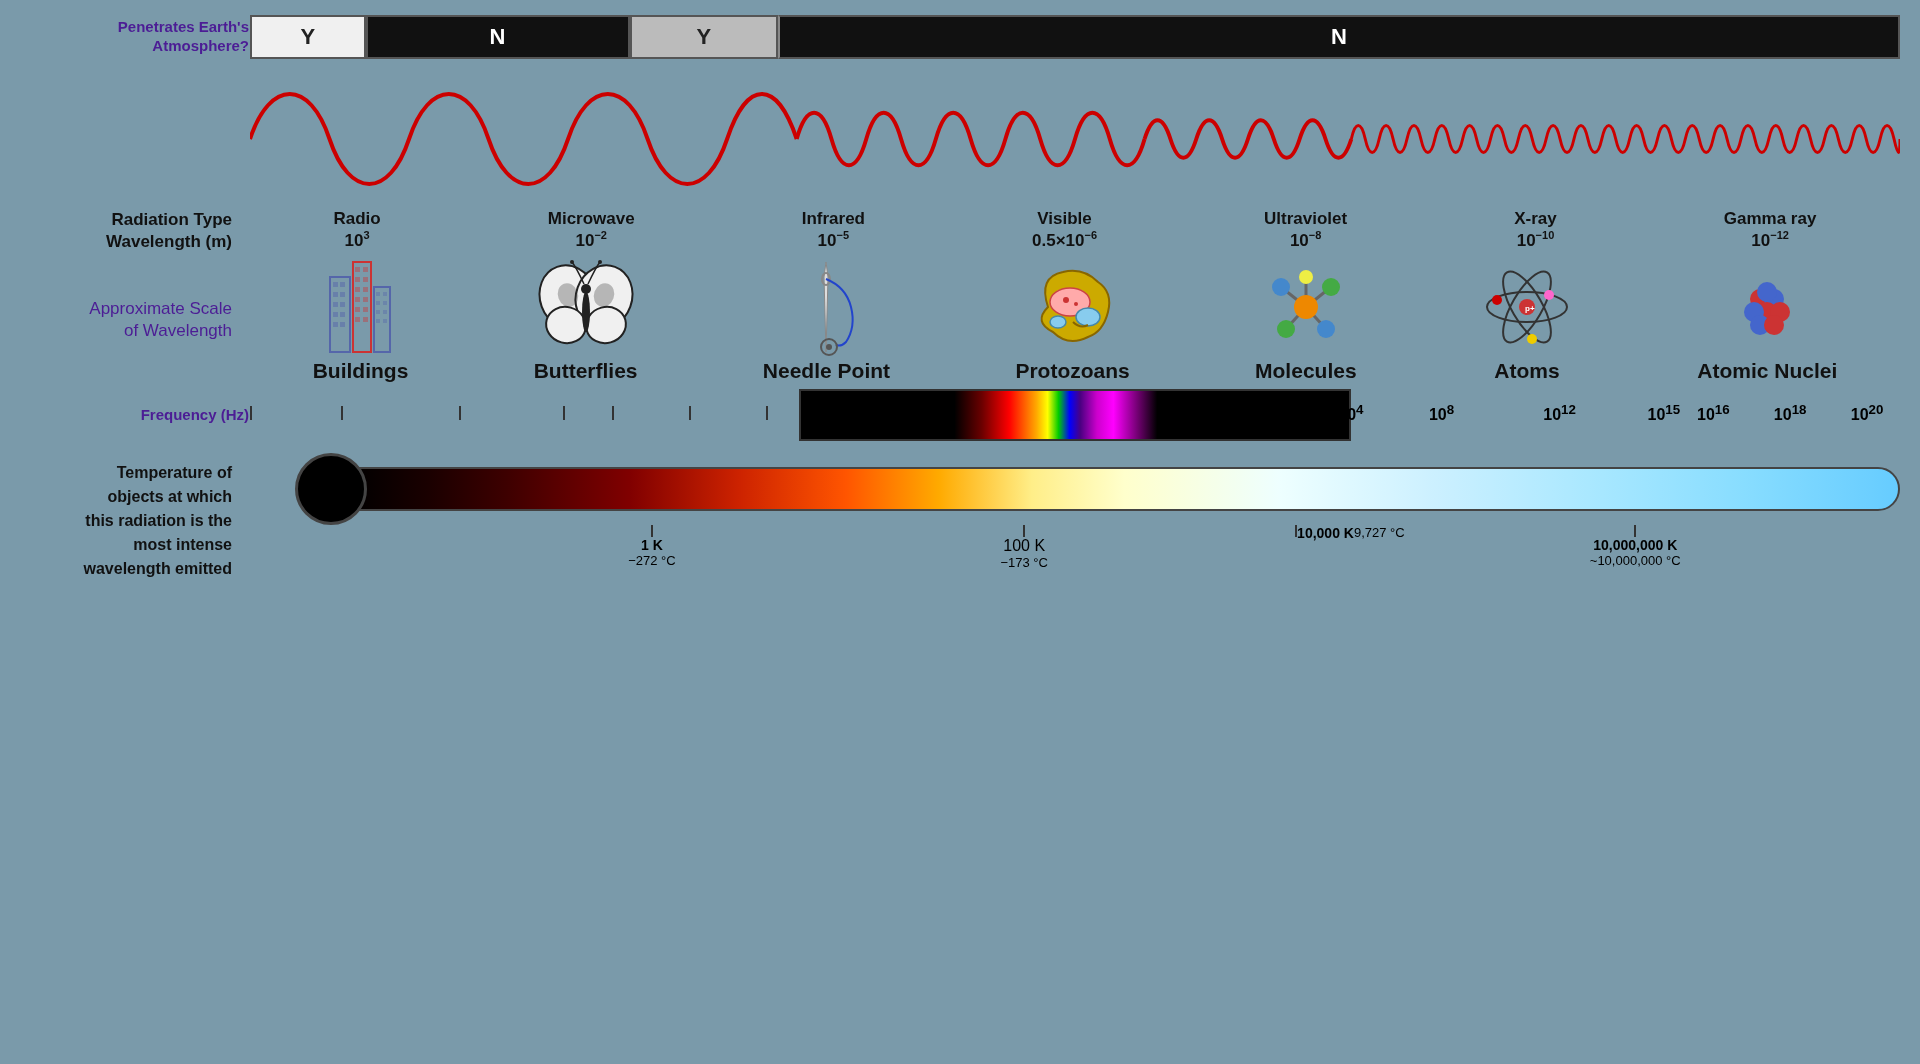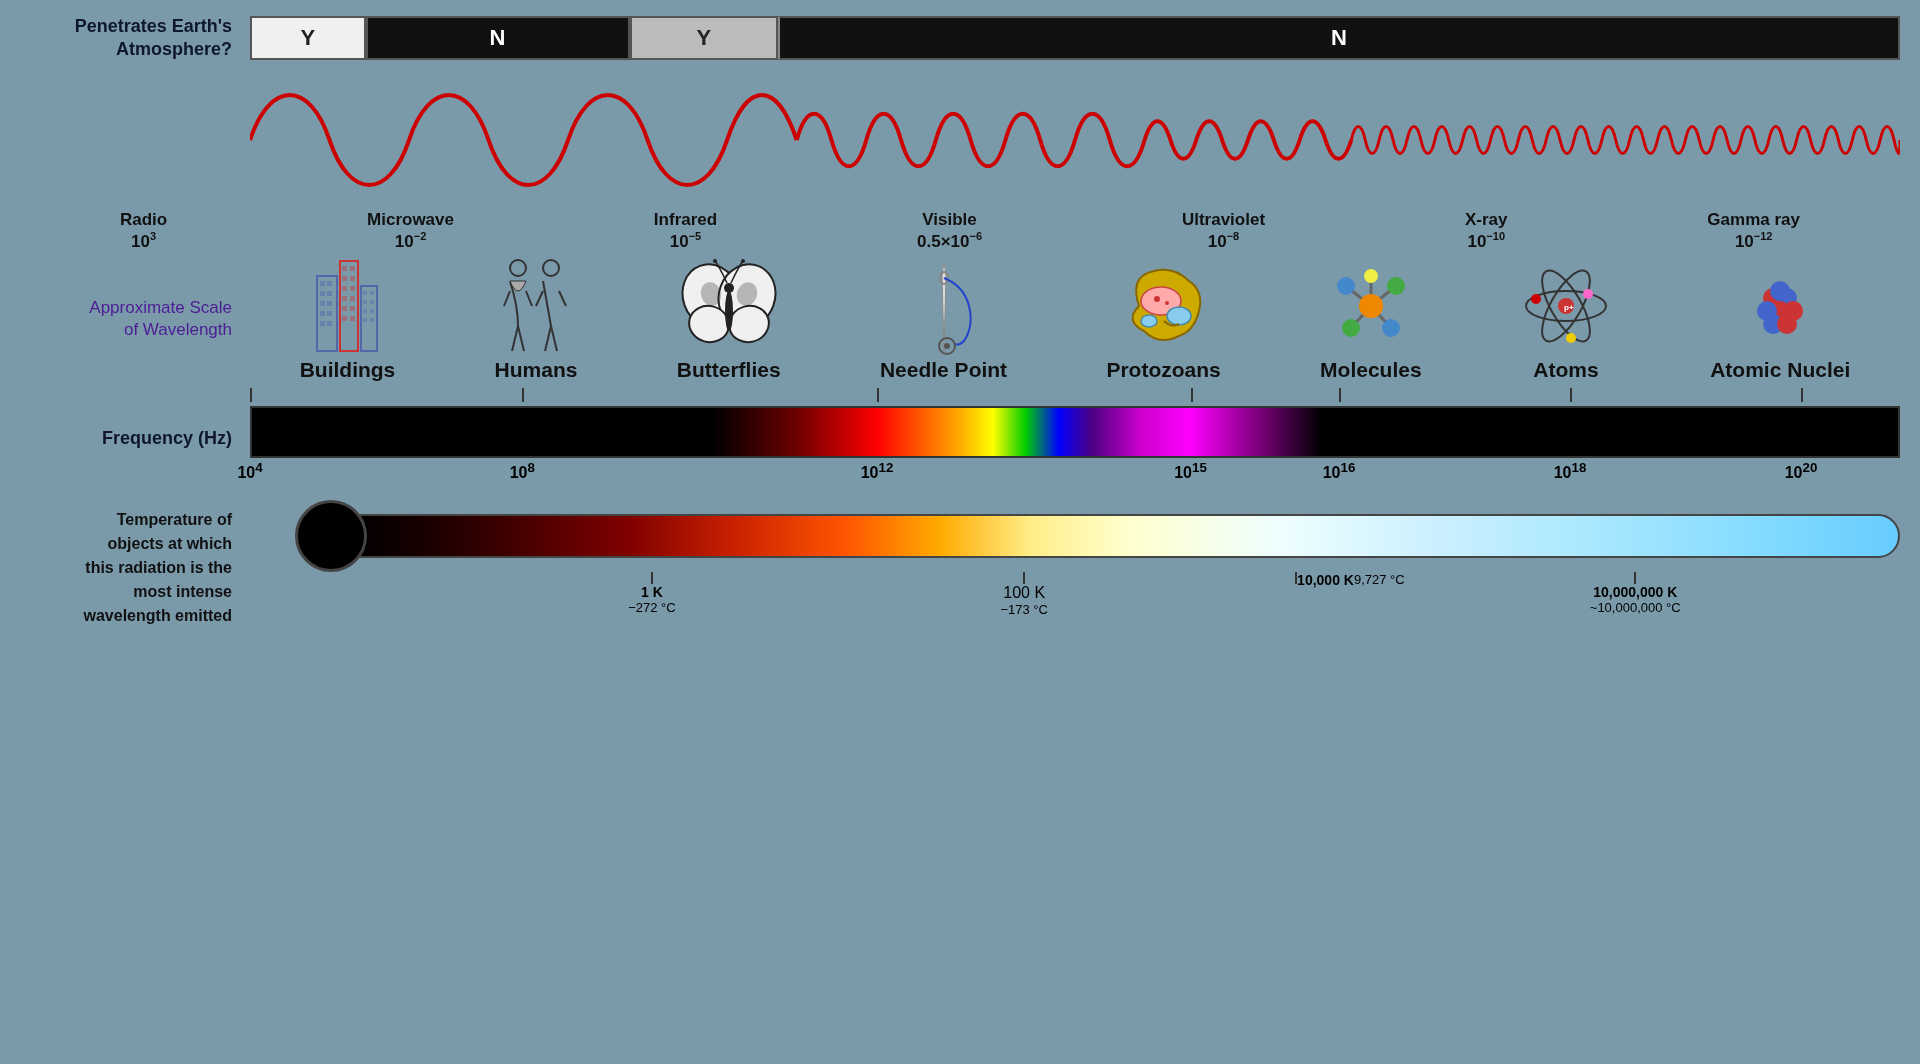--- a/index.html
+++ b/index.html
@@ -23,24 +23,24 @@
     .atmosphere-row {
       display: flex;
       align-items: center;
       margin-bottom: 0px;
       margin-top: 5px;
     }
     .row-label {
       width: 230px;
       min-width: 230px;
       text-align: right;
-      padding-right: 18px;
-      font-size: 18px;
+      padding-right: 1px;
+      font-size: 15px;
       font-weight: bold;
-      color: #0f172a;
+      color: #4c1d95;
       line-height: 1.25;
     }
     .atmosphere-bar {
       flex: 1;
       height: 44px;
       display: flex;
       position: relative;
     }
     .atm-segment {
       display: flex;
@@ -129,21 +129,22 @@
 
     
     .freq-row {
       display: flex;
       align-items: center;
       margin-top: 4px;
     }
     .freq-bar-container {
       flex: 1;
       display: flex;
-      flex-direction: column;
+      flex-direction: row;
+      align-items: center;
     }
     .freq-gradient-bar {
       height: 52px;
       width: 100%;
       border: 2px solid #333;
       position: relative;
       background: linear-gradient(to right,
         #000 0%,
         #000 28%,
         #6b0000 33%,
@@ -335,20 +336,22 @@
         C 1602,98 1608,98 1612,80
         C 1616,62 1622,62 1626,80
         C 1630,98 1636,98 1640,80
         C 1644,62 1650,62 1654,80
         C 1658,98 1660,98 1660,80
         " fill="none" stroke="#cc0000" stroke-width="3"></path>
     </svg>
   </div>
 
   <div class="radiation-row" style="margin-top:-10px;">
+    <div class="radiation-label-col" style="white-space:pre-line; padding-top:0;">Radiation Type
+Wavelength (m)</div>
     <div class="rad-flex">
       <div class="rad-type">
         <span>Radio</span>
         <span>10<sup>3</sup></span>
       </div>
       <div class="rad-type">
         <span>Microwave</span>
         <span>10<sup>−2</sup></span>
       </div>
       <div class="rad-type">
@@ -414,32 +417,20 @@
           <rect x="51" y="44" width="4" height="4" fill="#5566aa" opacity="0.4"></rect>
           <rect x="58" y="44" width="4" height="4" fill="#5566aa" opacity="0.4"></rect>
           <rect x="51" y="53" width="4" height="4" fill="#5566aa" opacity="0.4"></rect>
           <rect x="58" y="53" width="4" height="4" fill="#5566aa" opacity="0.4"></rect>
           <rect x="51" y="62" width="4" height="4" fill="#5566aa" opacity="0.4"></rect>
           <rect x="58" y="62" width="4" height="4" fill="#5566aa" opacity="0.4"></rect>
         </svg>
         <span class="icon-label">Buildings</span>
       </div>
 
-      <div class="scale-icon-item">
-        <svg width="80" height="100" viewBox="0 0 80 100">
-
-          <circle cx="22" cy="12" r="8" fill="none" stroke="#333" stroke-width="2"></circle>
-          <path d="M14,25 Q22,50 22,70 M22,70 L16,95 M22,70 L28,95 M14,35 L8,50 M30,35 L36,50" fill="none" stroke="#333" stroke-width="2"></path>
-          <path d="M14,25 Q22,45 30,25 Z" fill="#aaa" stroke="#333" stroke-width="1"></path>
-
-          <circle cx="55" cy="12" r="8" fill="none" stroke="#333" stroke-width="2"></circle>
-          <path d="M47,25 L55,70 M55,70 L49,95 M55,70 L61,95 M47,35 L40,50 M63,35 L70,50" fill="none" stroke="#333" stroke-width="2"></path>
-        </svg>
-        <span class="icon-label">Humans</span>
-      </div>
 
       <div class="scale-icon-item">
         <svg width="100" height="100" viewBox="0 0 100 100">
 
           <ellipse cx="32" cy="40" rx="28" ry="32" fill="#f0f0f0" stroke="#222" stroke-width="2" transform="rotate(-20, 32, 40)"></ellipse>
 
           <ellipse cx="68" cy="40" rx="28" ry="32" fill="#f0f0f0" stroke="#222" stroke-width="2" transform="rotate(20, 68, 40)"></ellipse>
 
           <ellipse cx="30" cy="68" rx="20" ry="18" fill="#f0f0f0" stroke="#222" stroke-width="2" transform="rotate(15, 30, 68)"></ellipse>
 

